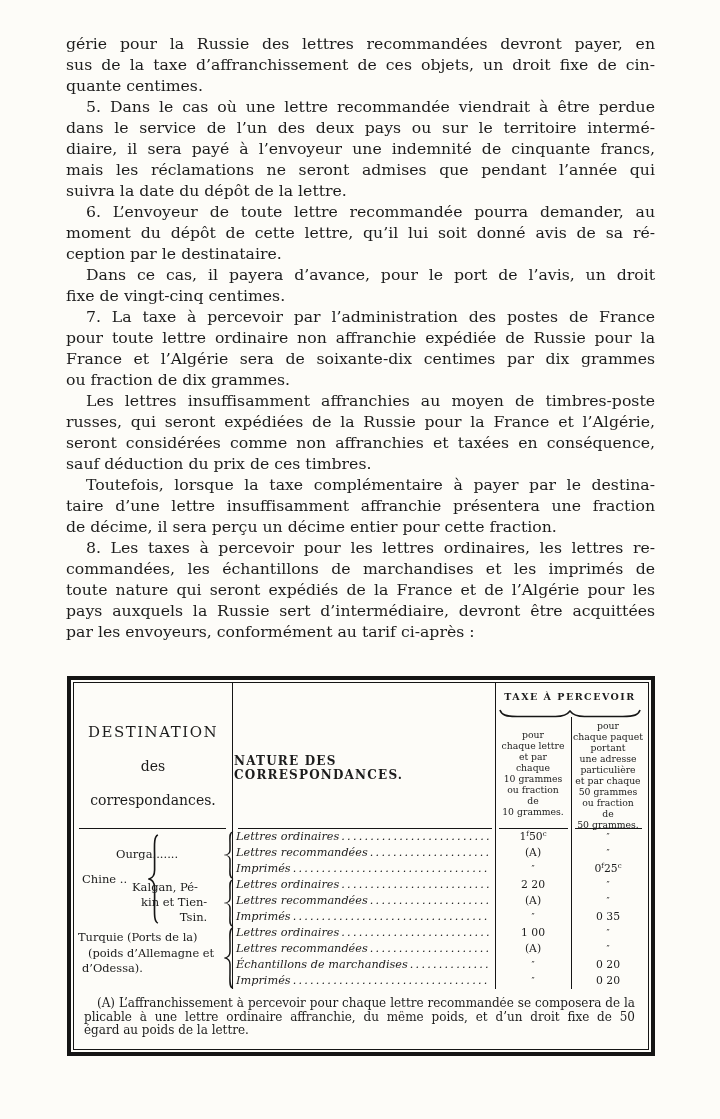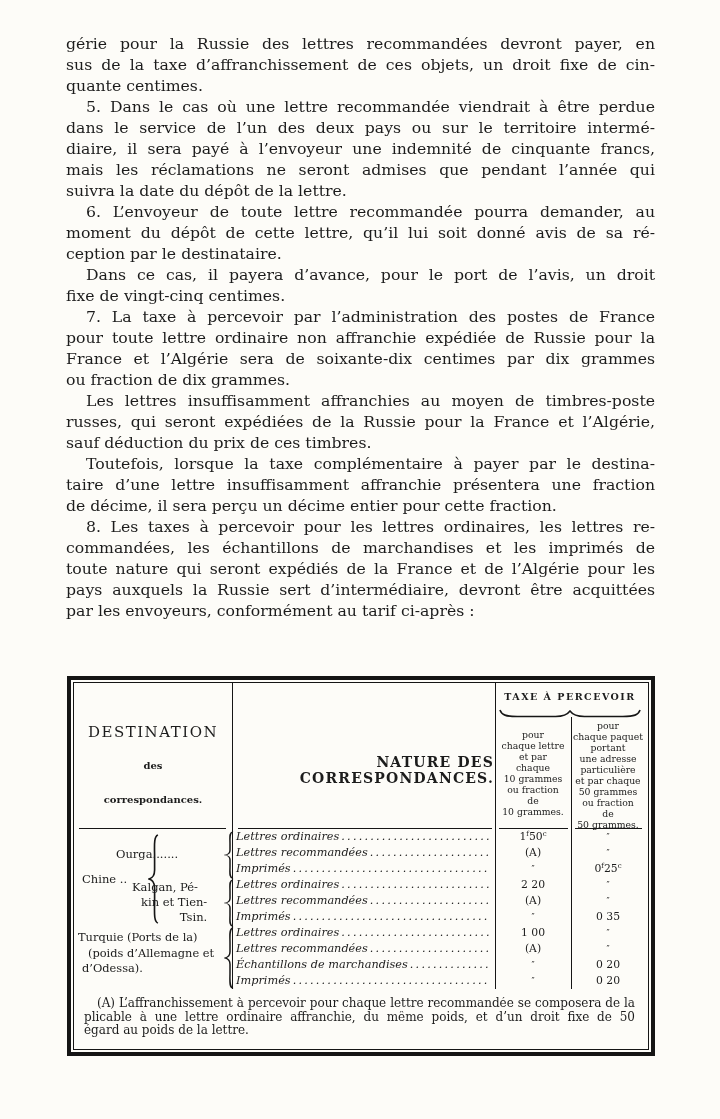--- a/index.html
+++ b/index.html
@@ -29,25 +29,25 @@
     border:4px solid #151515;box-sizing:border-box;background:#fdfcf8;
   }
   #table-inner{
     position:absolute;inset:2px;border:1px solid #151515;
   }
   .rule{position:absolute;width:0;border-left:1.4px solid #161616;}
   .hsep{position:absolute;height:0;border-top:1.3px solid #161616;}
 
   
   #dest-header{position:absolute;left:0;top:32px;width:158px;text-align:center;}
-  #dest-header .dh{line-height:34px;font-size:10px;font-weight:bold;}
+  #dest-header .dh{line-height:34px;font-size:14px;}
   #dest-header .dh.caps{font-size:15px;font-weight:normal;letter-spacing:1.5px;}
   #nature-header{
-    position:absolute;left:160px;top:71px;width:260px;text-align:right;
-    font-size:14px;font-weight:bold;letter-spacing:1.2px;
+    position:absolute;left:160px;top:71px;width:260px;text-align:left;
+    font-size:12px;font-weight:bold;letter-spacing:1.2px;
   }
   #taxe-title{
     position:absolute;left:421px;top:8px;width:150px;text-align:center;
     font-size:9.5px;font-weight:bold;letter-spacing:1.5px;
   }
   #taxe-brace{position:absolute;left:424px;top:24px;}
   .subhead{position:absolute;text-align:center;font-size:9.3px;line-height:11px;}
   #taxe-sub1{left:421px;top:46px;width:76px;}
   #taxe-sub2{left:497px;top:37px;width:74px;}
 
@@ -106,20 +106,21 @@
       </div>
       <div class="para">
         <div class="tline tindent">7. La taxe à percevoir par l’administration des postes de France</div>
         <div class="tline">pour toute lettre ordinaire non affranchie expédiée de Russie pour la</div>
         <div class="tline">France et l’Algérie sera de soixante-dix centimes par dix grammes</div>
         <div class="tline tlast">ou fraction de dix grammes.</div>
       </div>
       <div class="para">
         <div class="tline tindent">Les lettres insuffisamment affranchies au moyen de timbres-poste</div>
         <div class="tline">russes, qui seront expédiées de la Russie pour la France et l’Algérie,</div>
+        <div class="tline">seront considérées comme non affranchies et taxées en conséquence,</div>
         <div class="tline tlast">sauf déduction du prix de ces timbres.</div>
       </div>
       <div class="para">
         <div class="tline tindent">Toutefois, lorsque la taxe complémentaire à payer par le destina-</div>
         <div class="tline">taire d’une lettre insuffisamment affranchie présentera une fraction</div>
         <div class="tline tlast">de décime, il sera perçu un décime entier pour cette fraction.</div>
       </div>
       <div class="para">
         <div class="tline tindent">8. Les taxes à percevoir pour les lettres ordinaires, les lettres re-</div>
         <div class="tline">commandées, les échantillons de marchandises et les imprimés de</div>

